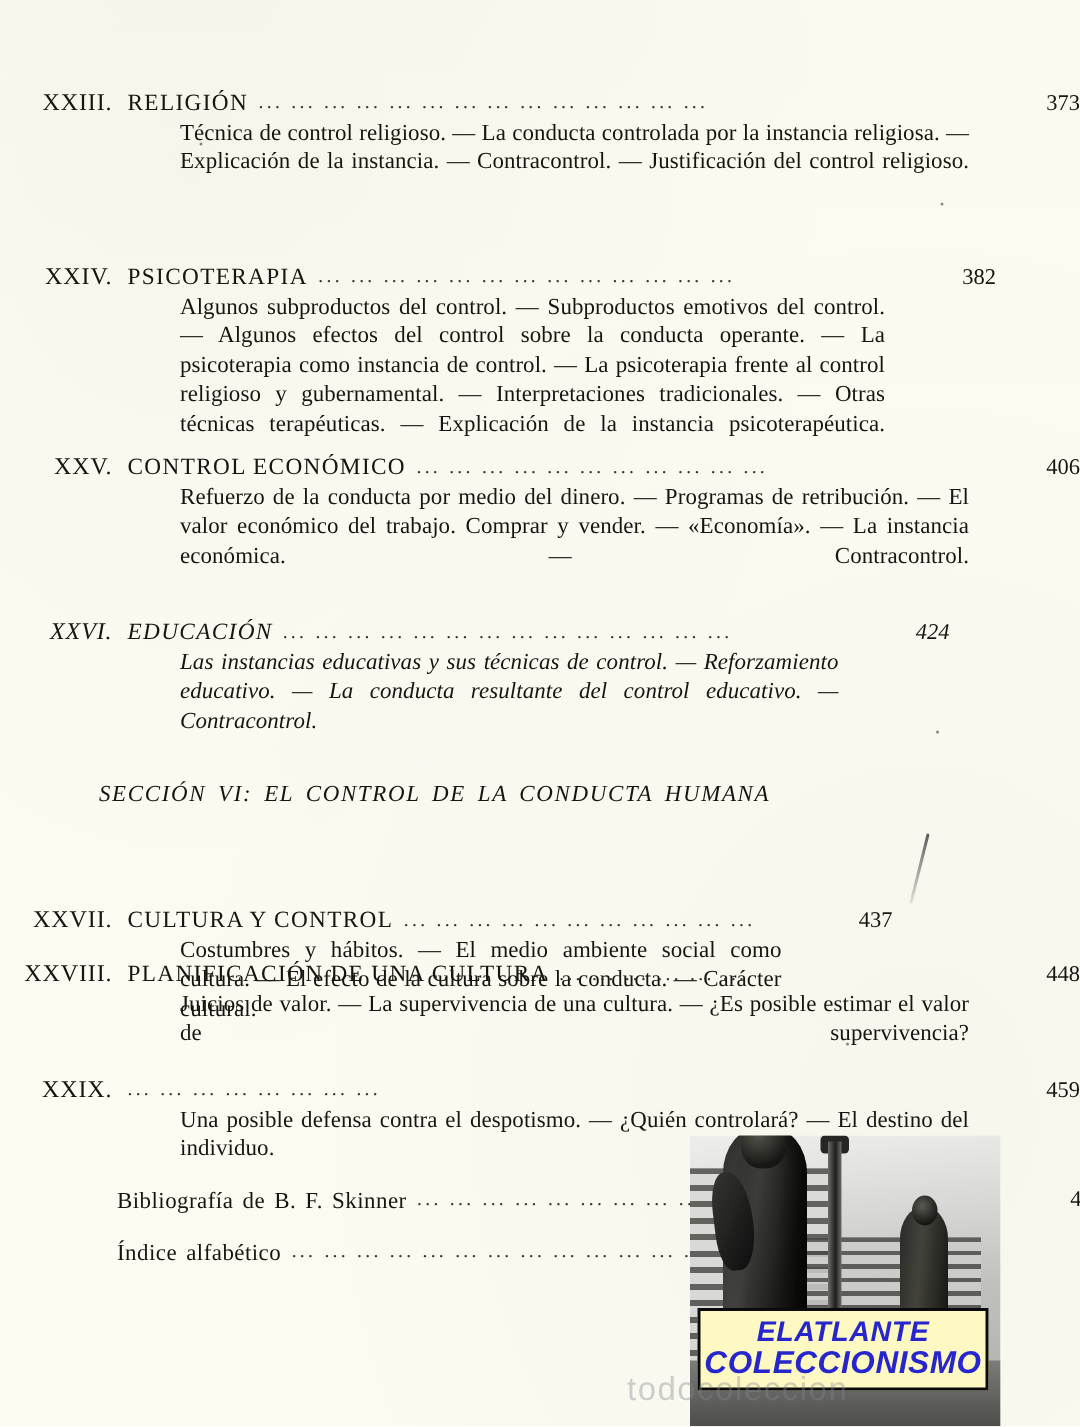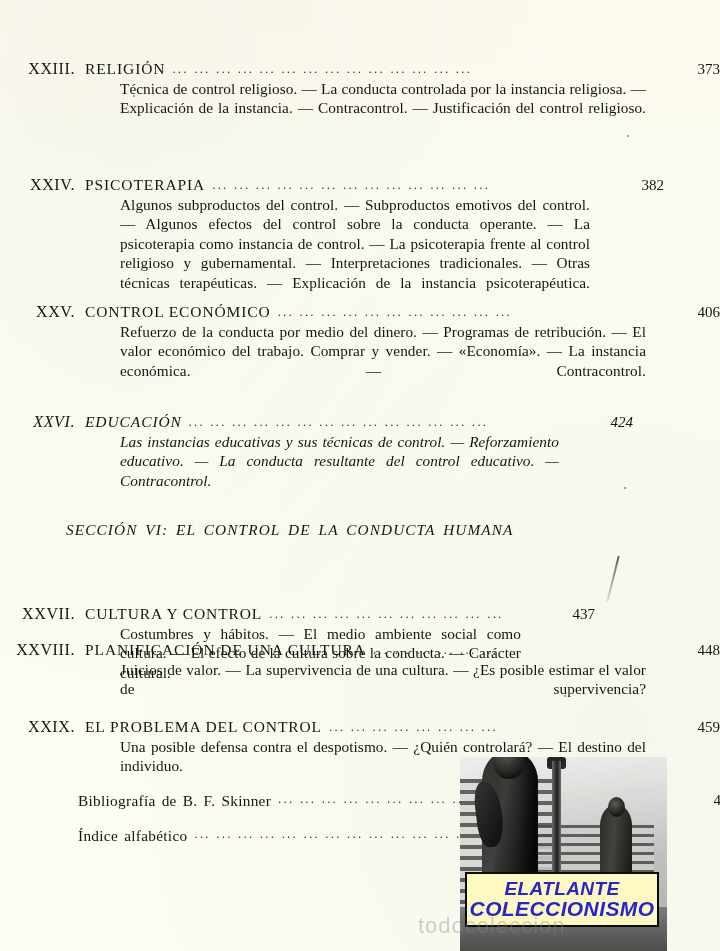--- a/index.html
+++ b/index.html
@@ -324,21 +324,20 @@
         <span class="title">PLANIFICACIÓN DE UNA CULTURA</span>
         <span class="leaders">... ... ... ... ... ...</span>
         <span class="pageno">448</span>
       </div>
       <p class="desc">Juicios de valor. — La supervivencia de una cultura. — ¿Es posible estimar el valor de supervivencia?</p>
     </div>
 
     <div class="entry" style="position:absolute; left:0; top:718px; width:720px;">
       <div class="entry-head">
         <span class="roman">XXIX.</span>
-        <span class="title">EL PROBLEMA DEL CONTROL</span>
         <span class="leaders">... ... ... ... ... ... ... ...</span>
         <span class="pageno">459</span>
       </div>
       <p class="desc">Una posible defensa contra el despotismo. — ¿Quién controlará? — El destino del individuo.</p>
     </div>
 
     <div class="simple-entry" style="position:absolute; left:0; top:792px; width:658px;">
       <span class="title">Bibliografía de B. F. Skinner</span>
       <span class="leaders">... ... ... ... ... ... ... ... ... ... ... ... ...</span>
       <span class="pageno">473</span>

